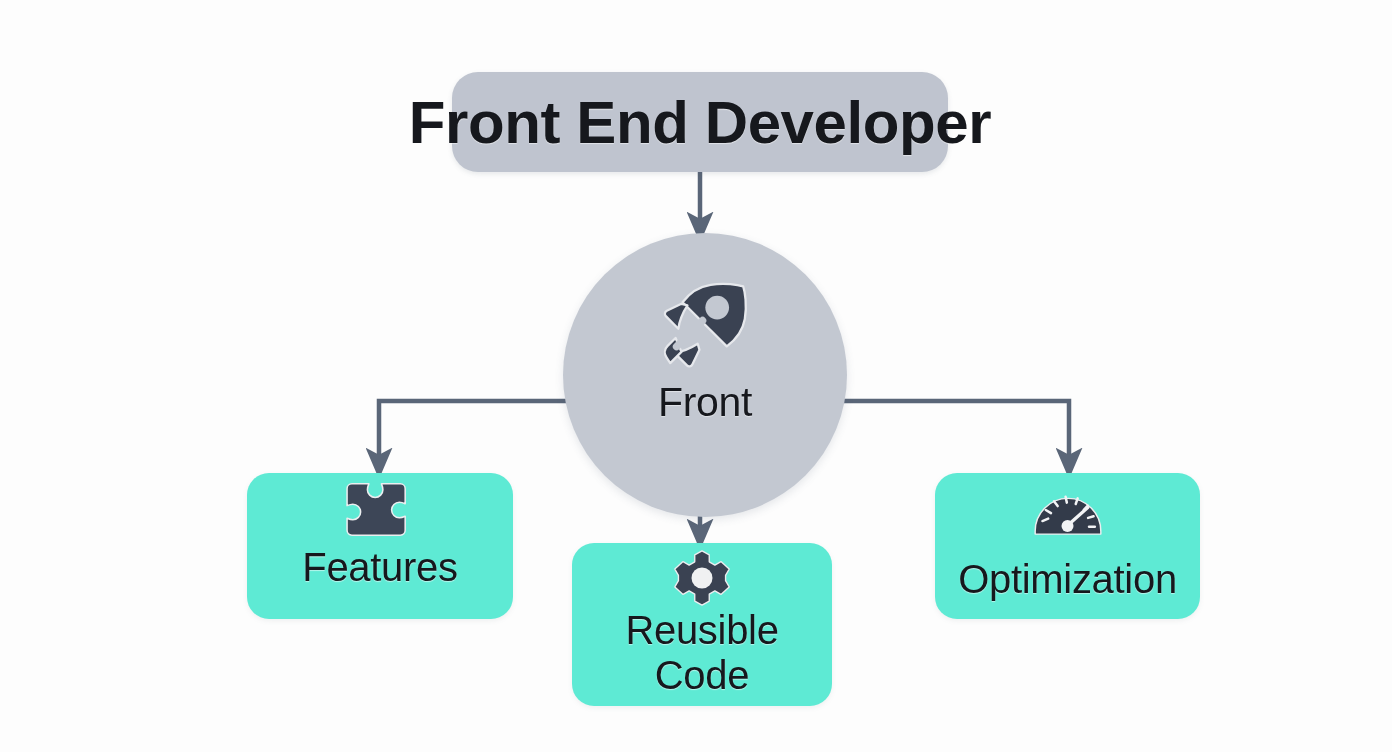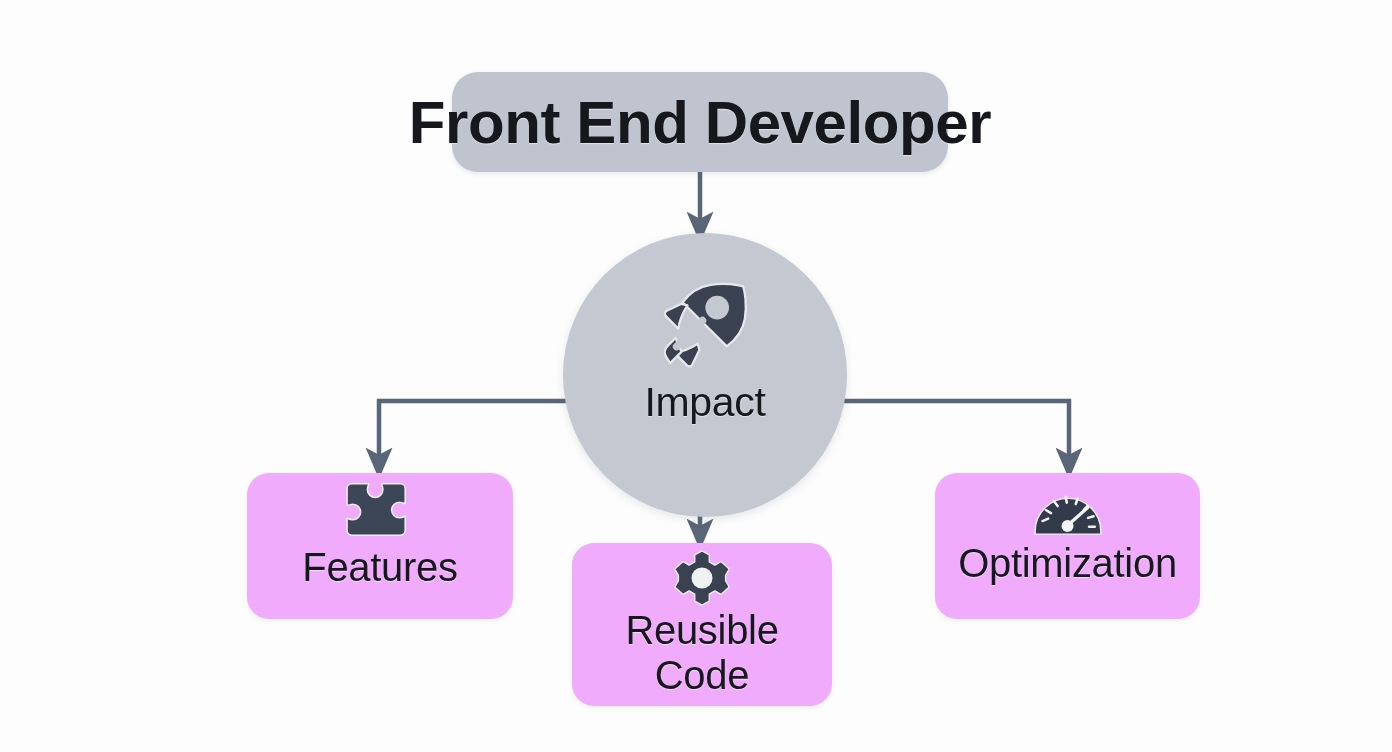--- a/index.html
+++ b/index.html
@@ -77,21 +77,21 @@
     font-size: 41px;
     font-weight: 400;
     color: #16181d;
     text-shadow: 0 1px 1px rgba(255,255,255,0.5);
     letter-spacing: -0.3px;
   }
 
   
   .leaf-node {
     position: absolute;
-    background: #f0abfc;
+    background: #5eead4;
     border-radius: 22px;
     z-index: 3;
     display: flex;
     flex-direction: column;
     align-items: center;
     box-shadow: 0 2px 5px rgba(120,125,135,0.10);
   }
   .leaf-icon {
     display: block;
   }
@@ -116,21 +116,21 @@
   #leaf-reusible-code {
     left: 572px;  top: 543px;  width: 260px;  height: 163px;
   }
   #leaf-reusible-code .leaf-icon { margin-top: 6px; width: 60px; height: 58px; }
   #leaf-reusible-code .leaf-label { margin-top: 1px; }
 
   #leaf-optimization {
     left: 935px;  top: 473px;  width: 265px;  height: 146px;
   }
   #leaf-optimization .leaf-icon { margin-top: 8px; width: 70px; height: 56px; }
-  #leaf-optimization .leaf-label { margin-top: 4px; }
+  #leaf-optimization .leaf-label { margin-top: 20px; }
 </style>
 </head>
 <body>
 
 <div id="canvas">
 
   <svg id="connectors" viewBox="0 0 1392 752">
     <defs>
       <marker id="arrowhead" markerWidth="7" markerHeight="6" refX="3.2" refY="3" orient="auto" markerUnits="strokeWidth">
         <path d="M0,0 L7,3 L0,6 L1.6,3 Z" fill="#5a6678"></path>
@@ -165,21 +165,21 @@
                  C17.5 49.8 22.5 48.0 27.5 44.8 Z"></path>
 
         <path d="M13.9 41.2 L9.0 46.1 C7.1 48.0 6.8 50.9 8.3 53.2 L10.6 56.7
                  L17.5 49.8 Z"></path>
       </g>
 
       <circle cx="39.5" cy="22.5" r="7.3" fill="#c3c8d1"></circle>
 
       <path d="M30.5 30.5 L14.5 46.5" stroke="#c3c8d1" stroke-width="4.6" stroke-linecap="round" fill="none"></path>
     </svg>
-    <span class="hub-label">Impact</span>
+    <span class="hub-label">Front</span>
   </div>
 
   <div class="leaf-node" id="leaf-features">
     <svg class="leaf-icon" viewBox="0 0 80 64">
       <path d="M6 10 C6 7.2 8.2 5 11 5 L28.5 5 C28.5 5 27 8.5 27 11
                C27 15.4 30.6 19 35 19 C39.4 19 43 15.4 43 11 C43 8.5 41.5 5 41.5 5
                L61 5 C63.8 5 66 7.2 66 10 L66 25.5 C66 25.5 62.5 24 60 24
                C55.6 24 52 27.6 52 32 C52 36.4 55.6 40 60 40 C62.5 40 66 38.5 66 38.5
                L66 53 C66 55.8 63.8 58 61 58 L11 58 C8.2 58 6 55.8 6 53
                L6 40.5 C6 40.5 9.5 42 12 42 C16.4 42 20 38.4 20 34

